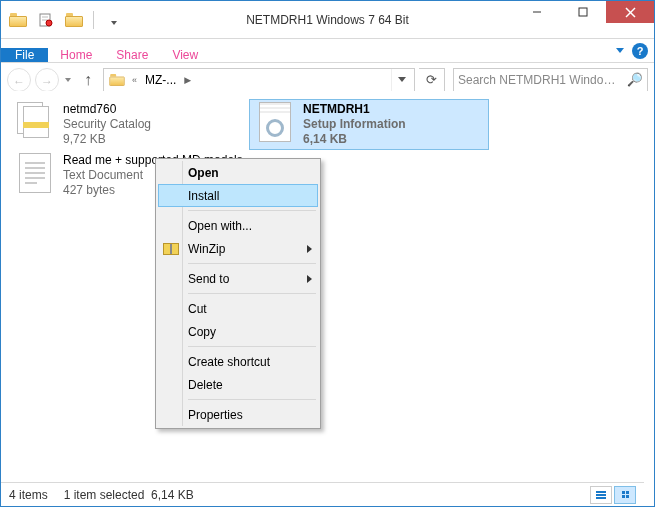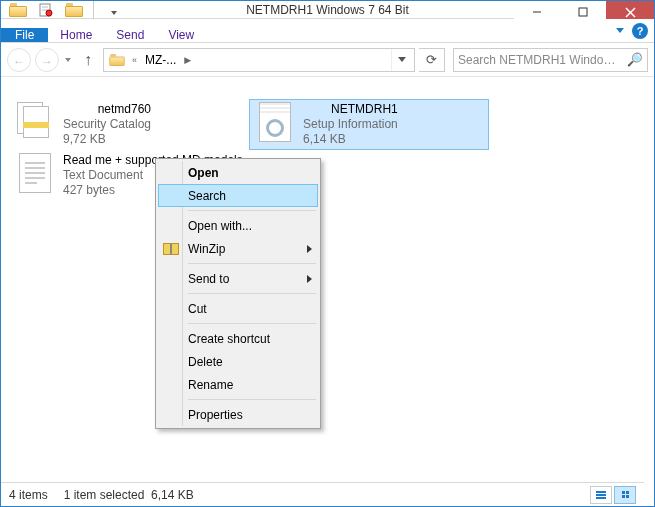--- a/index.html
+++ b/index.html
@@ -1,35 +1,35 @@
 <!DOCTYPE html>
 <html><head>
 <meta charset="utf-8">
 <style>
   * { box-sizing: border-box; margin: 0; padding: 0; font-family: "Segoe UI", Tahoma, sans-serif; }
   body { width: 655px; height: 507px; background: #fff; position: relative; overflow: hidden; border:1px solid #2e81c7;}
   
   
-  .titlebar { height: 18px; background: #fff; display: flex; align-items: center; position: relative; border-bottom: 1px solid #d9d9d9; }
+  .titlebar { height: 38px; background: #fff; display: flex; align-items: center; position: relative; border-bottom: 1px solid #d9d9d9; }
   .qat { display:flex; align-items:center; gap:6px; padding-left:6px;}
   .qat .sep { width:1px; height:18px; background:#ccc; margin:0 2px;}
   .qat-btn { width:22px; height:22px; display:flex; align-items:center; justify-content:center; }
   .folder-mini { width:18px; height:14px; position:relative;}
   .folder-mini .tab { width:7px; height:3px; background:#f0c869; position:absolute; top:0; left:1px; border-radius:1px 1px 0 0;}
   .folder-mini .body { width:18px; height:11px; background:linear-gradient(#fde9a8,#f2c457); position:absolute; top:3px; border:1px solid #d9a93f; border-radius:1px;}
   .chev-down-sm { width:0;height:0;border-left:3px solid transparent;border-right:3px solid transparent;border-top:4px solid #555; margin-left:2px; margin-top:6px;}
   .title { position:absolute; left:50%; transform:translateX(-50%); font-size:12px; color:#333; }
   .win-controls { position:absolute; right:0; top:0; display:flex; height:22px;}
   .win-btn { width:46px; height:22px; display:flex; align-items:center; justify-content:center; font-size:11px; color:#333; background:#fff;}
   .win-btn.close { background:#c75050; color:#fff; width:48px;}
   
   
   .ribbon { height:24px; background:#fff; display:flex; align-items:flex-end; border-bottom:1px solid #d9d9d9; position:relative;}
   .file-tab { background:#1979ca; color:#fff; font-size:12px; padding:0 14px; display:flex; align-items:center;}
-  .menu-item { font-size:12px; color:#4c1d95; padding:0 12px; display:flex; align-items:center;}
+  .menu-item { font-size:12px; color:#ec4899; padding:0 12px; display:flex; align-items:center;}
   .ribbon-right { position:absolute; right:6px; top:0; height:100%; display:flex; align-items:center; gap:8px;}
   .chev-down { width:0;height:0;border-left:4px solid transparent;border-right:4px solid transparent;border-top:5px solid #1979ca;}
   .help-icon { width:16px;height:16px;border-radius:50%;background:#1979ca;color:#fff;font-size:11px;display:flex;align-items:center;justify-content:center;font-weight:bold;}
   
   
   .navbar { height:34px; background:#fff; display:flex; align-items:center; padding:4px 6px; gap:4px; border-bottom:1px solid #e5e5e5;}
   .nav-btn { width:24px;height:24px;border:1px solid #ccc;border-radius:50%;display:flex;align-items:center;justify-content:center;color:#999;font-size:12px;}
   .nav-btn.disabled { opacity:0.6;}
   .nav-drop { width:10px; display:flex; align-items:center; justify-content:center;}
   .nav-drop .tri{width:0;height:0;border-left:3px solid transparent;border-right:3px solid transparent;border-top:4px solid #888;}
@@ -42,24 +42,24 @@
   .addr-drop { margin-left:auto; padding:0 6px; color:#555; border-left:1px solid #eee; height:100%; display:flex; align-items:center;}
   .addr-drop .tri{width:0;height:0;border-left:4px solid transparent;border-right:4px solid transparent;border-top:5px solid #555;}
   .refresh { width:26px;height:24px;border:1px solid #ccc;border-left:none;display:flex;align-items:center;justify-content:center;color:#555;font-size:13px;}
   .search { width:195px; height:24px; border:1px solid #ccc; display:flex; align-items:center; padding:0 4px; font-size:12px; color:#888; gap:4px; margin-left:4px;}
   .search-icon { font-size:13px; color:#1979ca; transform:scaleX(-1);}
   
   
   .content { position:absolute; top:90px; bottom:24px; left:0; right:0; overflow:hidden; background:#fff;}
   .file-grid { display:flex; flex-wrap:wrap; padding:8px 8px; gap:0;}
   .file-item { width:240px; display:flex; align-items:flex-start; padding:3px 6px; gap:8px;}
-  .file-item.selected { background:#cde8ff; outline:1px solid #7fbfe8; outline-offset:-1px;}
+  .file-item.selected { background:#cde8ff; outline:1px solid #7fbfe8; outline-offset:-1px;font-weight:bold;}
   .file-icon { width:40px; height:40px; flex-shrink:0; position:relative;}
   .file-info { font-size:12px; line-height:15px;}
-  .file-name { color:#000;text-align:right;}
+  .file-name { color:#000;}
   .file-type, .file-size { color:#6d6d6d;}
   
   
   .statusbar { position:absolute; bottom:0; left:0; right:10px; height:24px; border-top:1px solid #d9d9d9; background:#fff; display:flex; align-items:center; font-size:12px; color:#333; padding:0 8px; gap:16px;}
   .statusbar .views { margin-left:auto; display:flex; gap:2px;}
   .view-btn { width:22px; height:18px; border:1px solid #ccc; display:flex;align-items:center;justify-content:center;}
   .view-btn.active { background:#cde8ff; border-color:#7fbfe8;}
   .vicon { display:grid; grid-template-columns:3px 3px; grid-template-rows:3px 3px; gap:1px;}
   .vicon>div{background:#1979ca;}
   .vicon2 { display:flex; flex-direction:column; gap:1px;}
@@ -139,21 +139,21 @@
           <line x1="1" y1="1" x2="10" y2="10" stroke="#fff" stroke-width="1.5"></line>
           <line x1="10" y1="1" x2="1" y2="10" stroke="#fff" stroke-width="1.5"></line>
         </svg>
     </div>
   </div>
 </div>
 
 <div class="ribbon">
   <div class="file-tab">File</div>
   <div class="menu-item">Home</div>
-  <div class="menu-item">Send</div>
+  <div class="menu-item">Share</div>
   <div class="menu-item">View</div>
   <div class="ribbon-right">
     <div>
         <div class="chev-down"></div>
       </div>
     <div class="help-icon">?</div>
   </div>
 </div>
 
 <div class="navbar">
@@ -231,21 +231,21 @@
     </div>
   </div>
 </div>
 
 <div class="ctx">
   <div class="gutter"></div>
   <div class="ctx-row bold">
       <span>Open</span>
     </div>
   <div class="ctx-row hover">
-      <span>Search</span>
+      <span>Install</span>
     </div>
   <div class="ctx-sep"></div>
   <div class="ctx-row">
       <span>Open with...</span>
     </div>
   <div class="ctx-row">
     <div class="ctx-icon-col">
         <div class="winzip-ico"></div>
       </div>
     <span>WinZip</span>
@@ -253,29 +253,29 @@
   </div>
   <div class="ctx-sep"></div>
   <div class="ctx-row">
       <span>Send to</span>
       <div class="ctx-sub"></div>
     </div>
   <div class="ctx-sep"></div>
   <div class="ctx-row">
       <span>Cut</span>
     </div>
+  <div class="ctx-row">
+      <span>Copy</span>
+    </div>
   <div class="ctx-sep"></div>
   <div class="ctx-row">
       <span>Create shortcut</span>
     </div>
   <div class="ctx-row">
       <span>Delete</span>
-    </div>
-  <div class="ctx-row">
-      <span>Rename</span>
     </div>
   <div class="ctx-sep"></div>
   <div class="ctx-row">
       <span>Properties</span>
     </div>
 </div>
 
 <div class="statusbar">
   <span>4 items</span>
   <span>

